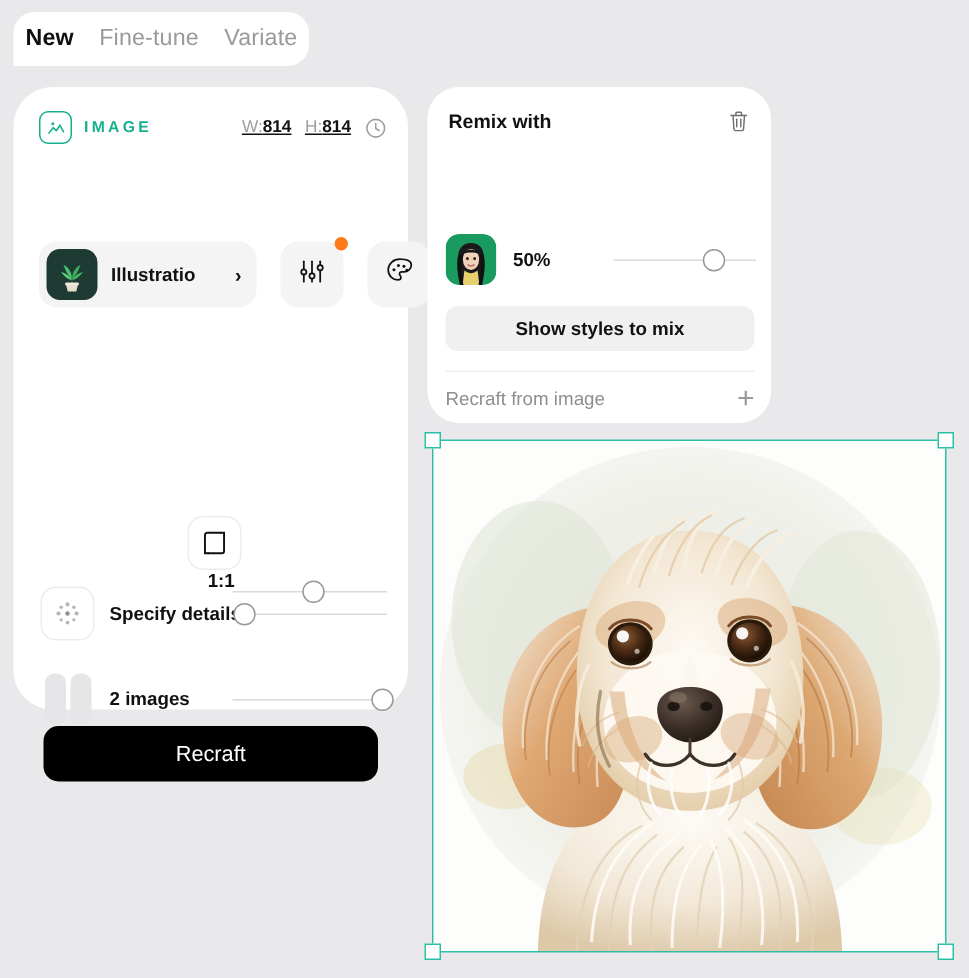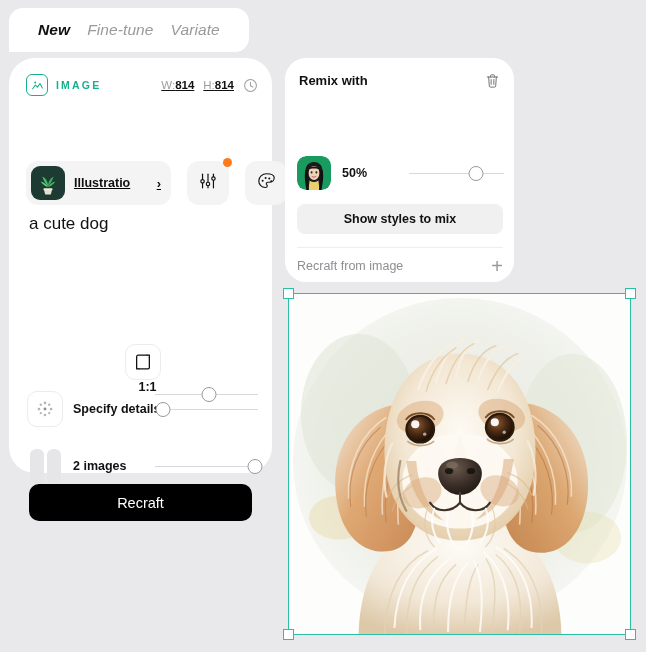--- a/index.html
+++ b/index.html
@@ -14,29 +14,28 @@
     overflow: hidden;
     position: relative;
     -webkit-font-smoothing: antialiased;
   }
 
   
   #tab-bar {
     position: absolute;
     left: 9px;
     top: 8px;
-    height: 44px;
+    height: 36px;
     background: #ffffff;
     border-radius: 14px 14px 14px 0;
     display: flex;
     align-items: center;
-    padding: 0 29px;
+    padding: 0 8px;
     gap: 17px;
     z-index: 5;
-    font-style: italic;
   }
   .tab {
     font-size: 15.5px;
     color: #9a9a9e;
     letter-spacing: .1px;
     cursor: pointer;
     white-space: nowrap;
   }
   .tab.active {
     color: #101010;
@@ -92,21 +91,20 @@
   .dim-val { font-weight: bold; color: #111; }
 
   
   #style-row {
     position: absolute;
     left: 17px;
     top: 103px;
     display: flex;
     gap: 16px;
     align-items: center;
-    text-decoration: underline;
   }
   #style-select {
     width: 145px;
     height: 44px;
     background: #f4f4f5;
     border-radius: 12px;
     display: flex;
     align-items: center;
     padding: 0 5px;
     cursor: pointer;
@@ -430,21 +428,20 @@
           <path d="M12 3.2c-4.9 0-8.8 3.6-8.8 8.1 0 4.5 3.4 7.6 7.4 7.6 1.5 0 2.3-.8 2.3-1.8 0-.6-.3-1-.6-1.4-.3-.4-.5-.7-.5-1.2 0-.9.8-1.6 1.8-1.6h1.6c3.1 0 5.6-2.3 5.6-5.2 0-2.9-3.3-4.5-8.8-4.5Z"></path>
           <circle cx="7.6" cy="11.2" r="1.15" fill="#111" stroke="none"></circle>
           <circle cx="11" cy="8" r="1.15" fill="#111" stroke="none"></circle>
           <circle cx="15.2" cy="8.6" r="1.15" fill="#111" stroke="none"></circle>
           <circle cx="17.4" cy="11.6" r="1.05" fill="#111" stroke="none"></circle>
         </svg>
       </span>
     </div>
   </div>
 
-  <div id="prompt-text">a cute dog</div>
 
   <div class="opt-row" id="row-ratio">
     <span class="opt-icon" id="ratio-icon">
       <svg width="20" height="20" viewBox="0 0 22 22" fill="none" stroke="#111" stroke-width="1.4" stroke-linecap="round">
         <path d="M15.5 3.5 H18 V6"></path>
         <path d="M6.5 18.5 H4 V16"></path>
         <path d="M18 6 V17 a1.5 1.5 0 0 1 -1.5 1.5 H6.5"></path>
         <path d="M4 16 V5 a1.5 1.5 0 0 1 1.5 -1.5 H15.5" opacity="0"></path>
         <path d="M4 16 V5.2 a1.7 1.7 0 0 1 1.7 -1.7 H15.5"></path>
       </svg>

